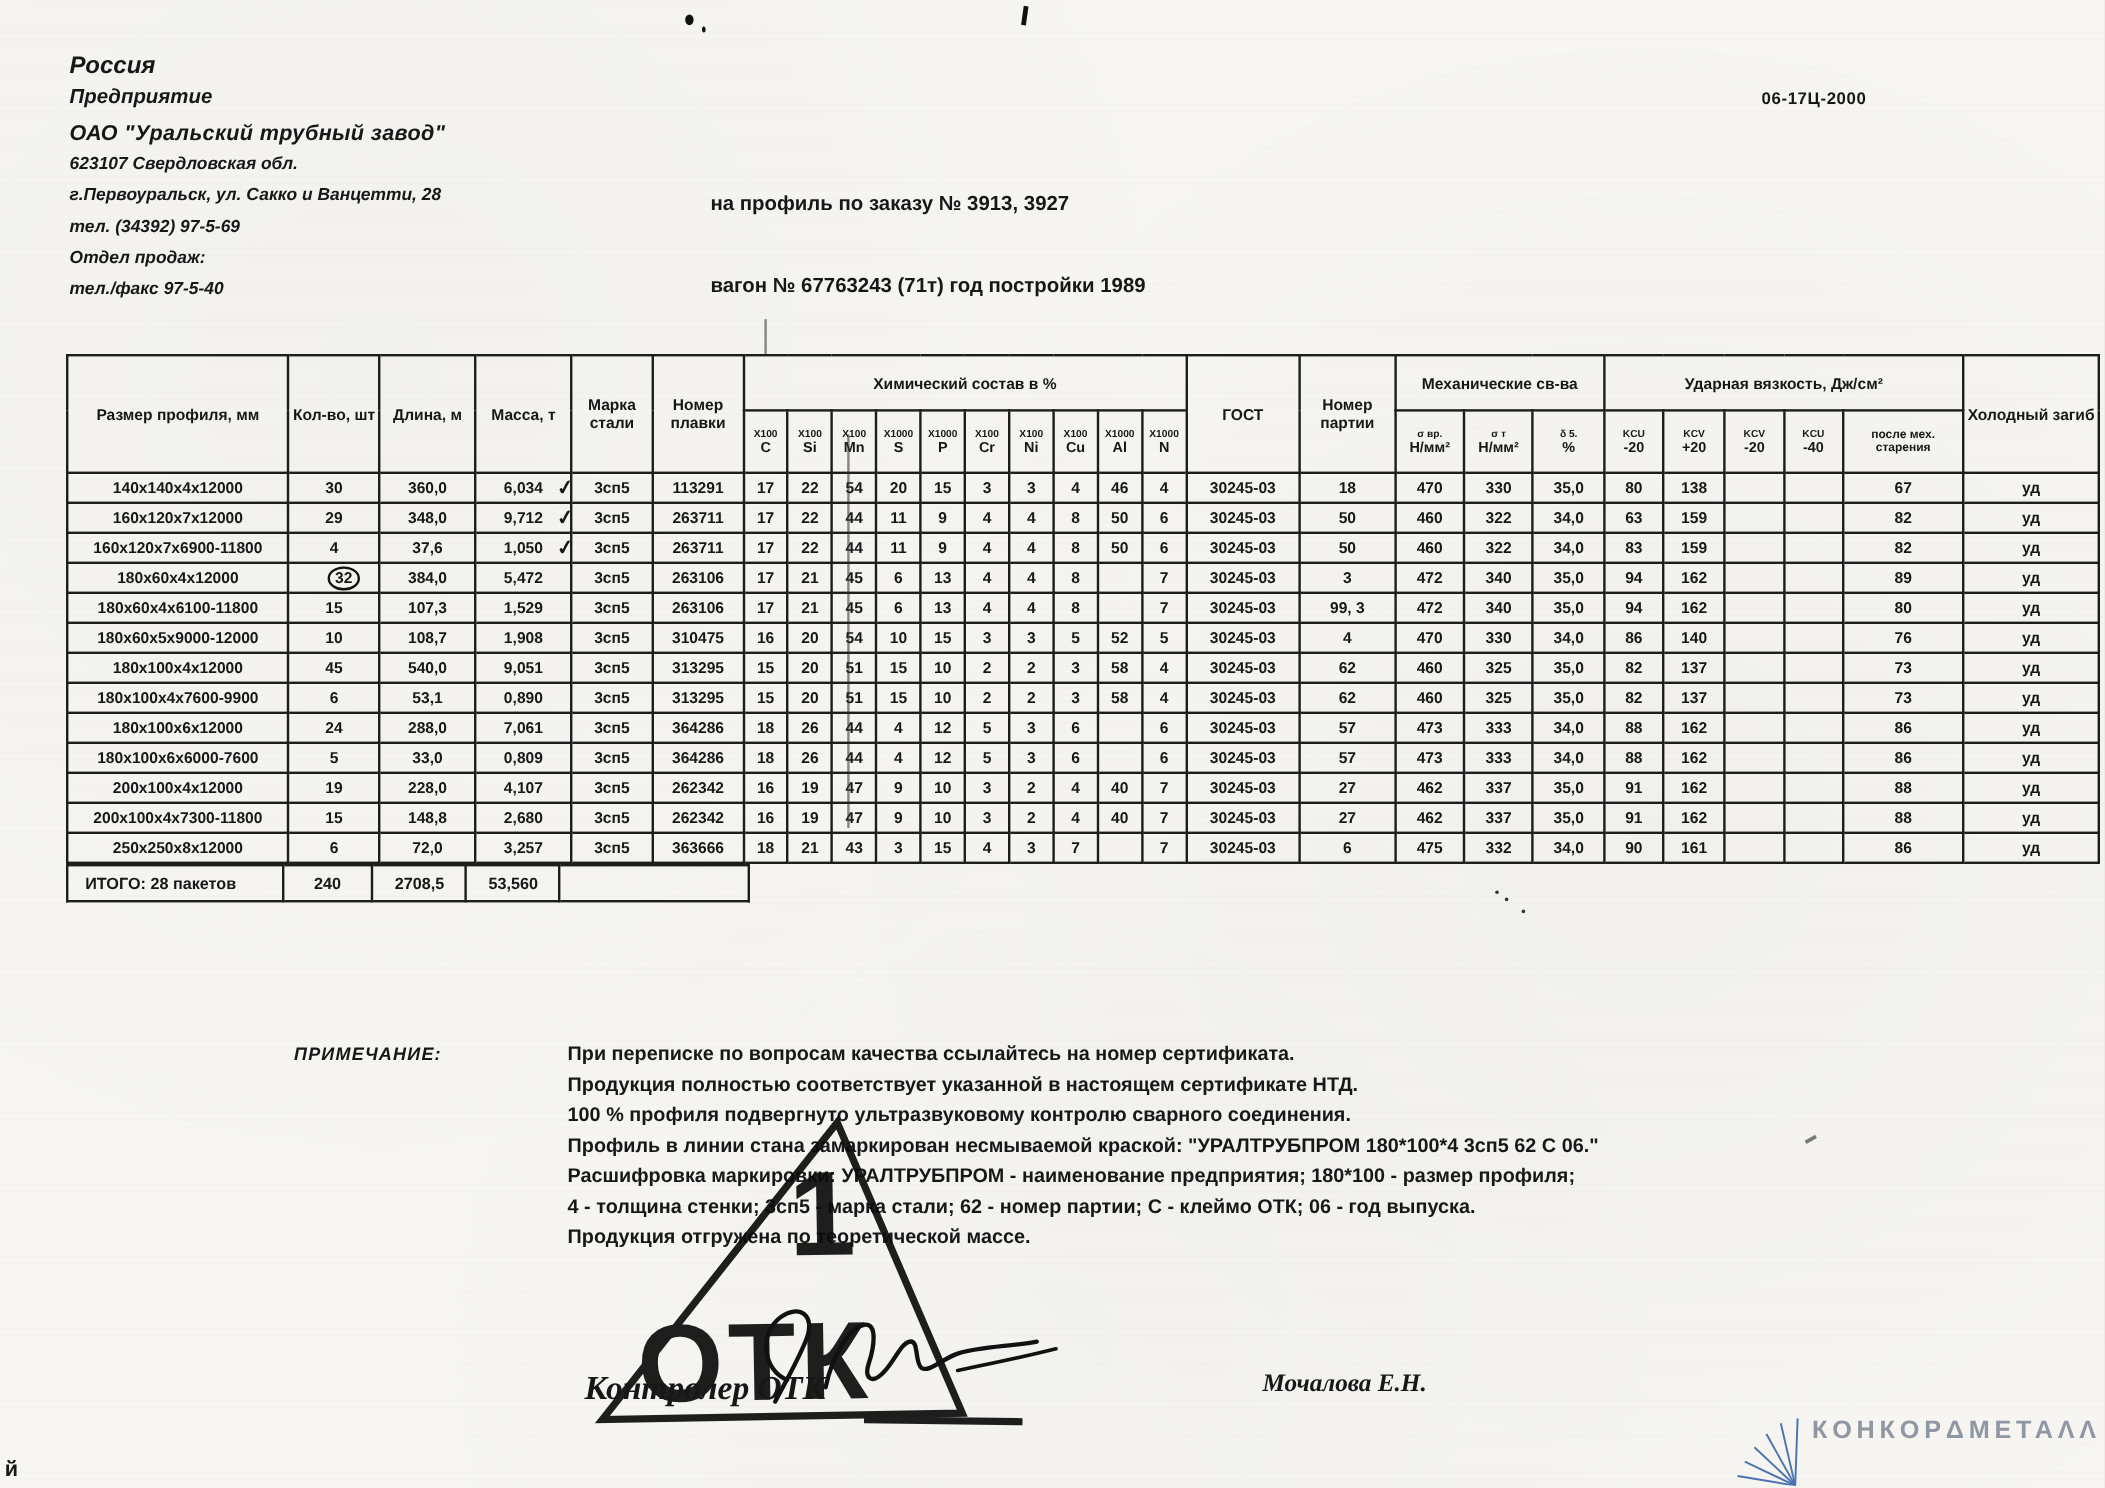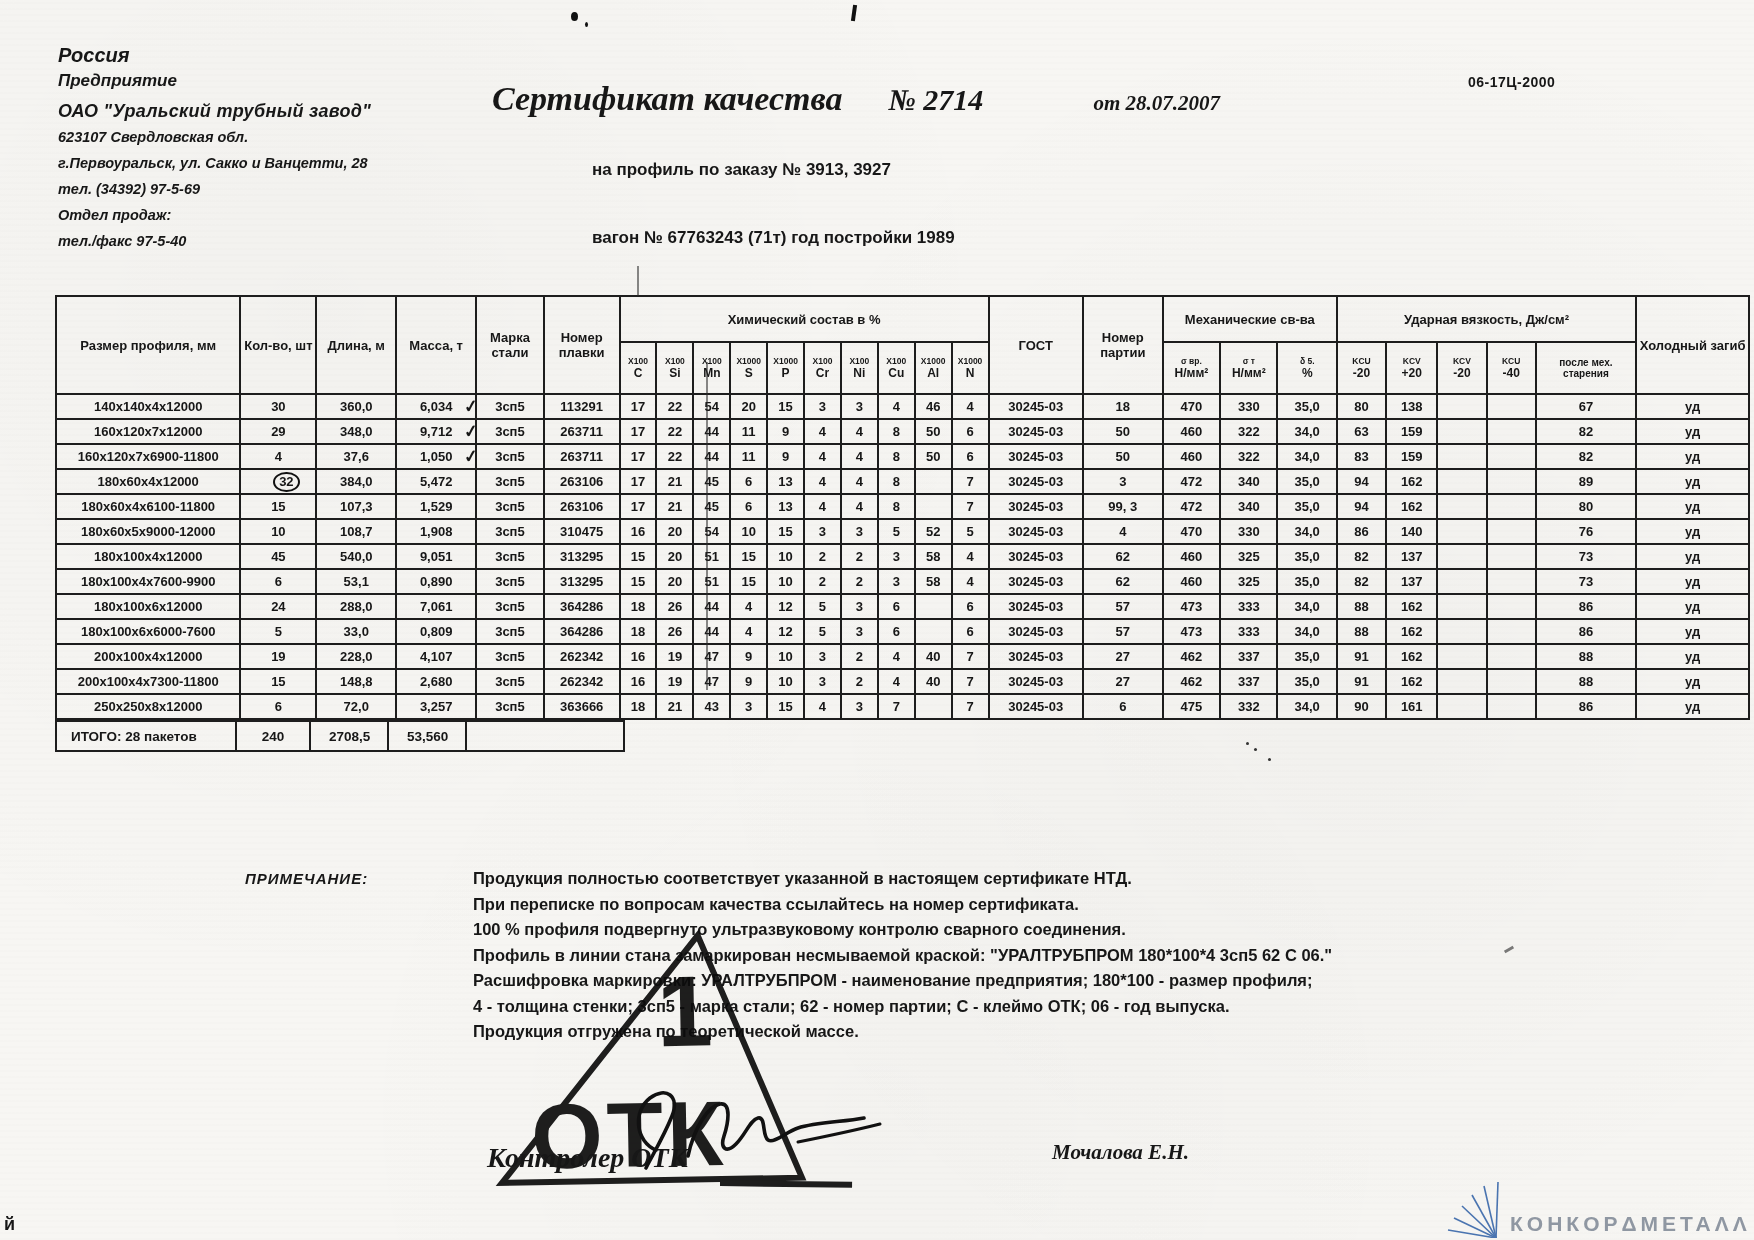--- a/index.html
+++ b/index.html
@@ -51,21 +51,21 @@
   
   .noteblock{position:absolute;left:245px;top:866px;display:flex;}
   .notelabel{width:228px;font-size:15px;font-weight:bold;font-style:italic;letter-spacing:1px;padding-top:4px;}
   .notelines{font-size:16.5px;font-weight:bold;line-height:25.5px;width:1050px;}
   
   .stamp{position:absolute;left:468px;top:928px;opacity:.92;transform:rotate(-1deg);}
   .controller{position:absolute;left:487px;top:1142px;font-family:"Liberation Serif",serif;font-style:italic;font-weight:bold;font-size:28px;text-align:center;}
   .signature{position:absolute;left:628px;top:1072px;}
   .inspector{position:absolute;left:1052px;top:1140px;font-family:"Liberation Serif",serif;font-style:italic;font-weight:bold;font-size:21px;}
   
-  .logo{position:absolute;left:1446px;top:1180px;display:flex;align-items:flex-end;}
+  .logo{position:absolute;left:1446px;top:1180px;display:flex;align-items:flex-start;}
   .logotext{font-size:21px;letter-spacing:4px;color:#8f97a2;font-weight:600;margin-left:6px;padding-bottom:2px;}
   .penline{position:absolute;background:#2a2a2a;opacity:.55;}
   .cornerchar{position:absolute;left:4px;top:1214px;font-size:18px;font-weight:bold;}
   .mark-i{position:absolute;left:852px;top:5px;width:4px;height:16px;background:#111;transform:rotate(8deg);}
   .dots2{position:absolute;left:571px;top:12px;width:7px;height:9px;background:#111;border-radius:50%;box-shadow:12px 8px 0 -2px #111;}
   .rmark1{position:absolute;left:1246px;top:742px;width:3px;height:3px;background:#333;border-radius:50%;box-shadow:8px 6px 0 #333, 22px 16px 0 #333;}
   .rmark2{position:absolute;left:1504px;top:948px;width:10px;height:3px;background:#444;transform:rotate(-30deg);opacity:.7;}
 </style>
 </head>
 <body>
@@ -76,25 +76,20 @@
     <div class="c-country">Россия</div>
     <div class="c-label">Предприятие</div>
     <div class="c-name">ОАО "Уральский трубный завод"</div>
     <div class="c-line">623107 Свердловская обл.</div>
     <div class="c-line">г.Первоуральск, ул. Сакко и Ванцетти, 28</div>
     <div class="c-line">тел. (34392) 97-5-69</div>
     <div class="c-line">Отдел продаж:</div>
     <div class="c-line">тел./факс 97-5-40</div>
   </div>
 
-  <div class="titleblock">
-    <span class="t-main">Сертификат качества</span>
-    <span class="t-num">№ 2714</span>
-    <span class="t-date">от 28.07.2007</span>
-  </div>
   <div class="orderline">на профиль по заказу № 3913, 3927</div>
   <div class="wagonline">вагон № 67763243 (71т) год постройки 1989</div>
   <div class="scancode">06-17Ц-2000</div>
 
   <div class="tablewrap">
     <table class="maintable">
       <colgroup>
         <col style="width:180px">
           <col style="width:74px">
           <col style="width:78px">
@@ -610,22 +605,22 @@
         <td class="c-right">53,560</td>
         <td></td>
       </tr>
     </tbody>
       </table>
   </div>
 
   <div class="noteblock">
     <div class="notelabel">ПРИМЕЧАНИЕ:</div>
     <div class="notelines" id="note-lines">
+        <div>При переписке по вопросам качества ссылайтесь на номер сертификата.</div>
         <div>Продукция полностью соответствует указанной в настоящем сертификате НТД.</div>
-        <div>При переписке по вопросам качества ссылайтесь на номер сертификата.</div>
         <div>100 % профиля подвергнуто ультразвуковому контролю сварного соединения.</div>
         <div>Профиль в линии стана замаркирован несмываемой краской: "УРАЛТРУБПРОМ  180*100*4  3сп5  62  С  06."</div>
         <div>Расшифровка маркировки: УРАЛТРУБПРОМ - наименование предприятия; 180*100 - размер профиля;</div>
         <div>4 - толщина стенки; 3сп5 - марка стали; 62 - номер партии; С - клеймо ОТК; 06 - год выпуска.</div>
         <div>Продукция отгружена по теоретической массе.</div>
       </div>
   </div>
 
   <svg class="stamp" width="400" height="280" viewBox="0 0 400 280">
     <polygon points="232,8 32,252 332,252" fill="none" stroke="#0c0c0c" stroke-width="6"></polygon>

